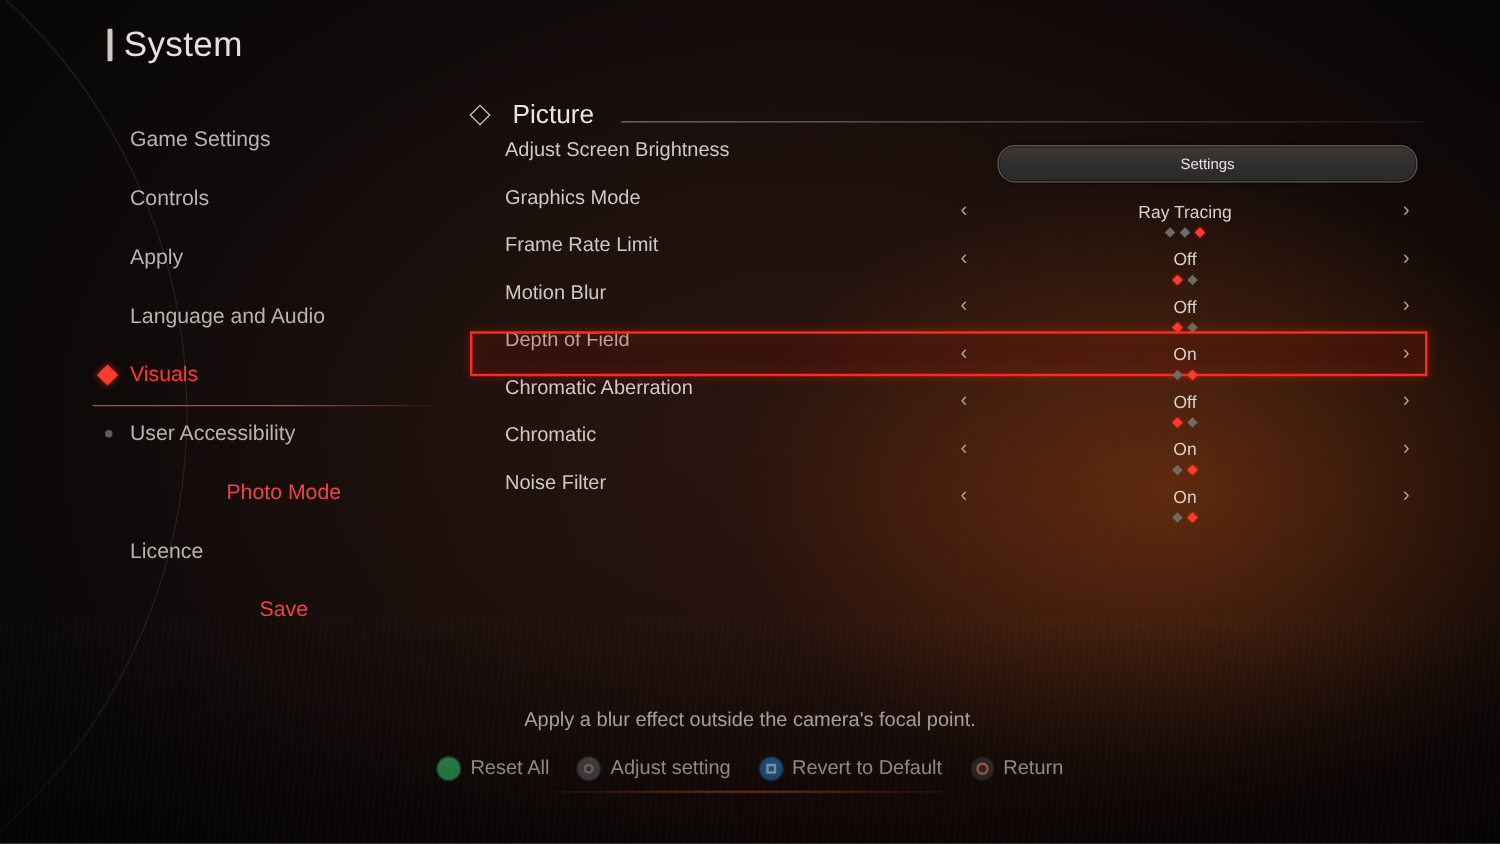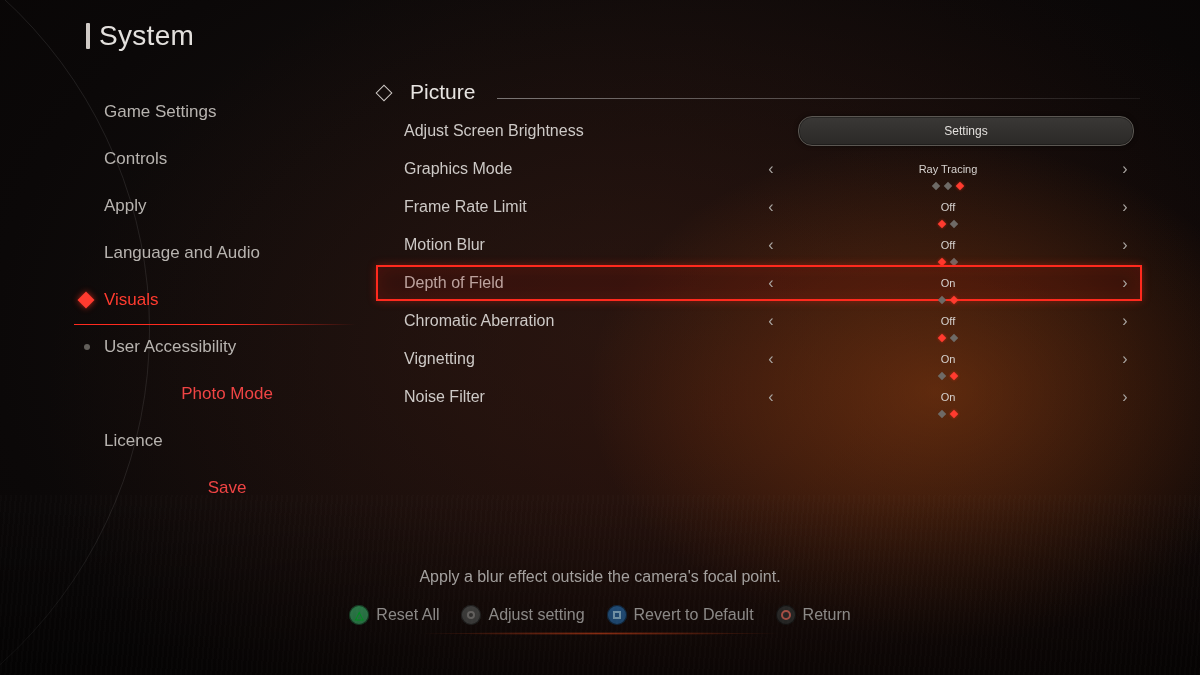--- a/index.html
+++ b/index.html
@@ -104,21 +104,21 @@
   .section-head .t{
     font-size:21px; color:#e7e4e1;
   }
   .section-head .hr{
     flex:1; height:1px;
     background: linear-gradient(to right, rgba(220,220,220,.5), rgba(220,220,220,.08));
     margin-left:2px;
   }
   .rows{ margin-left: 26px; }
   .row{
-    display:flex; align-items:center;
+    display:flex; align-items:flex-start;
     height:38px;
     position:relative;
   }
   .row .label{
     flex: 0 0 352px;
     font-size:16px;
     color:#cdc9c6;
     padding-right:10px;
   }
   .row .value-wrap{
@@ -129,21 +129,21 @@
     height:100%;
   }
   .chev{
     font-size:16px; color:#a9a5a1;
     width:18px; text-align:center;
     user-select:none;
     font-family: Arial, sans-serif;
   }
   .value{
     flex:1; text-align:center;
-    font-size:11px; color:#d6d2cf;
+    font-size:14px; color:#d6d2cf;
     line-height:1;
   }
   .pips{
     position:absolute; left:0; right:0; bottom:-1px;
     display:flex; justify-content:center; gap:6px;
   }
   .pip{
     width:6px; height:6px; transform:rotate(45deg);
     background:#6e6a66;
   }
@@ -321,21 +321,21 @@
           <div class="chev">‹</div>
           <div class="value">Off</div>
           <div class="chev">›</div>
           <div class="pips">
             <span class="pip on"></span>
             <span class="pip"></span>
           </div>
         </div>
       </div>
       <div class="row">
-        <div class="label">Vignetting</div>
+        <div class="label">Chromatic</div>
         <div class="value-wrap">
           <div class="chev">‹</div>
           <div class="value">On</div>
           <div class="chev">›</div>
           <div class="pips">
             <span class="pip"></span>
             <span class="pip on"></span>
           </div>
         </div>
       </div>

